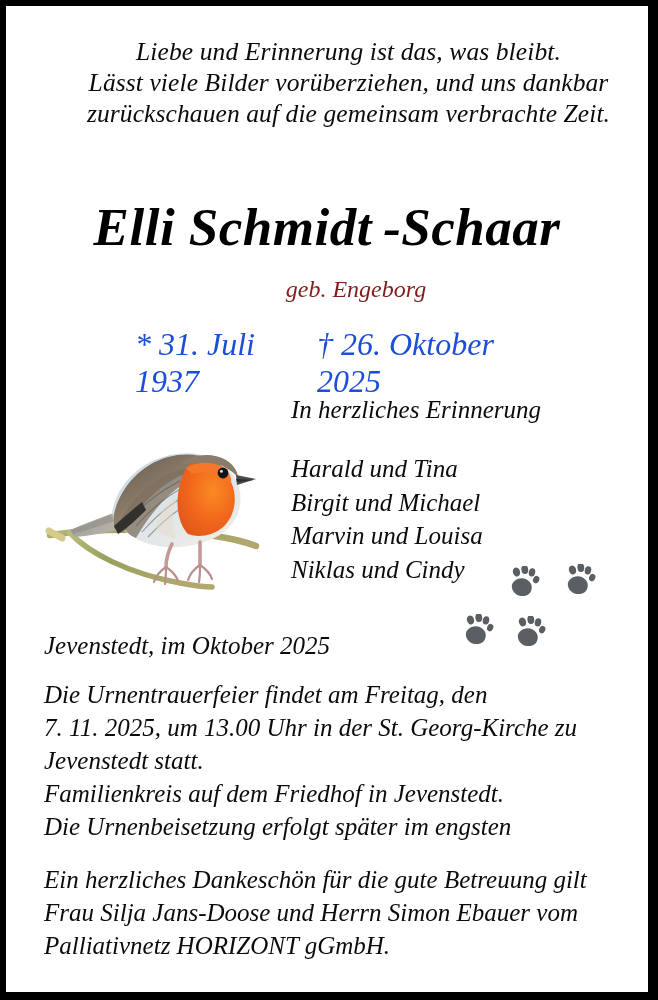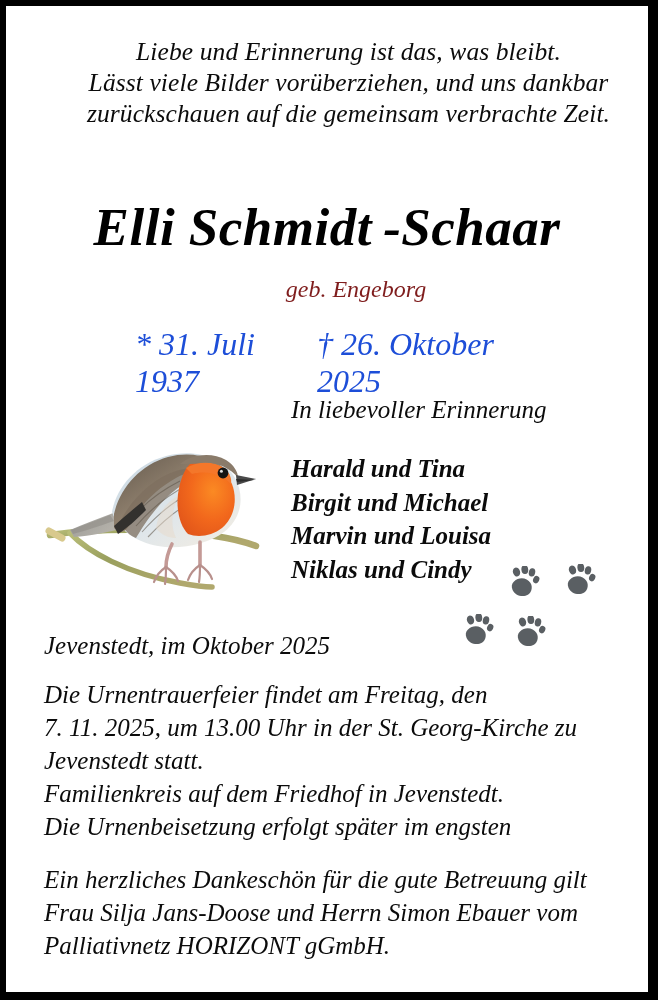--- a/index.html
+++ b/index.html
@@ -90,21 +90,21 @@
   }
   .family {
     position: absolute;
     left: 285px;
     top: 446px;
     font-style: italic;
     font-size: 25px;
     line-height: 33.5px;
     color: #0b0b0b;
   }
-  .family div { white-space: nowrap; font-weight: bold; }
+  .family div { white-space: nowrap; }
   
   .place {
     position: absolute;
     left: 38px;
     top: 618px;
     font-style: italic;
     font-size: 25px;
     color: #0b0b0b;
     white-space: nowrap;
     margin-top: 8px;
@@ -144,21 +144,21 @@
       <div>zurückschauen auf die gemeinsam verbrachte Zeit.</div>
     </div>
 
     <div class="name">Elli Schmidt -Schaar</div>
     <div class="maiden">geb. Engeborg</div>
 
     <div class="dates">
       <span class="born">* 31. Juli 1937</span><span class="died">† 26. Oktober 2025</span>
     </div>
 
-    <div class="memorial">In liebevoller Erinnerung</div>
+    <div class="memorial">In herzliches Erinnerung</div>
 
     <div class="family">
       <div>Harald und Tina</div>
       <div>Birgit und Michael</div>
       <div>Marvin und Louisa</div>
       <div>Niklas und Cindy</div>
     </div>
 
     <div class="robin">
       <svg viewBox="0 0 225 165" width="225" height="165" xmlns="http://www.w3.org/2000/svg">

